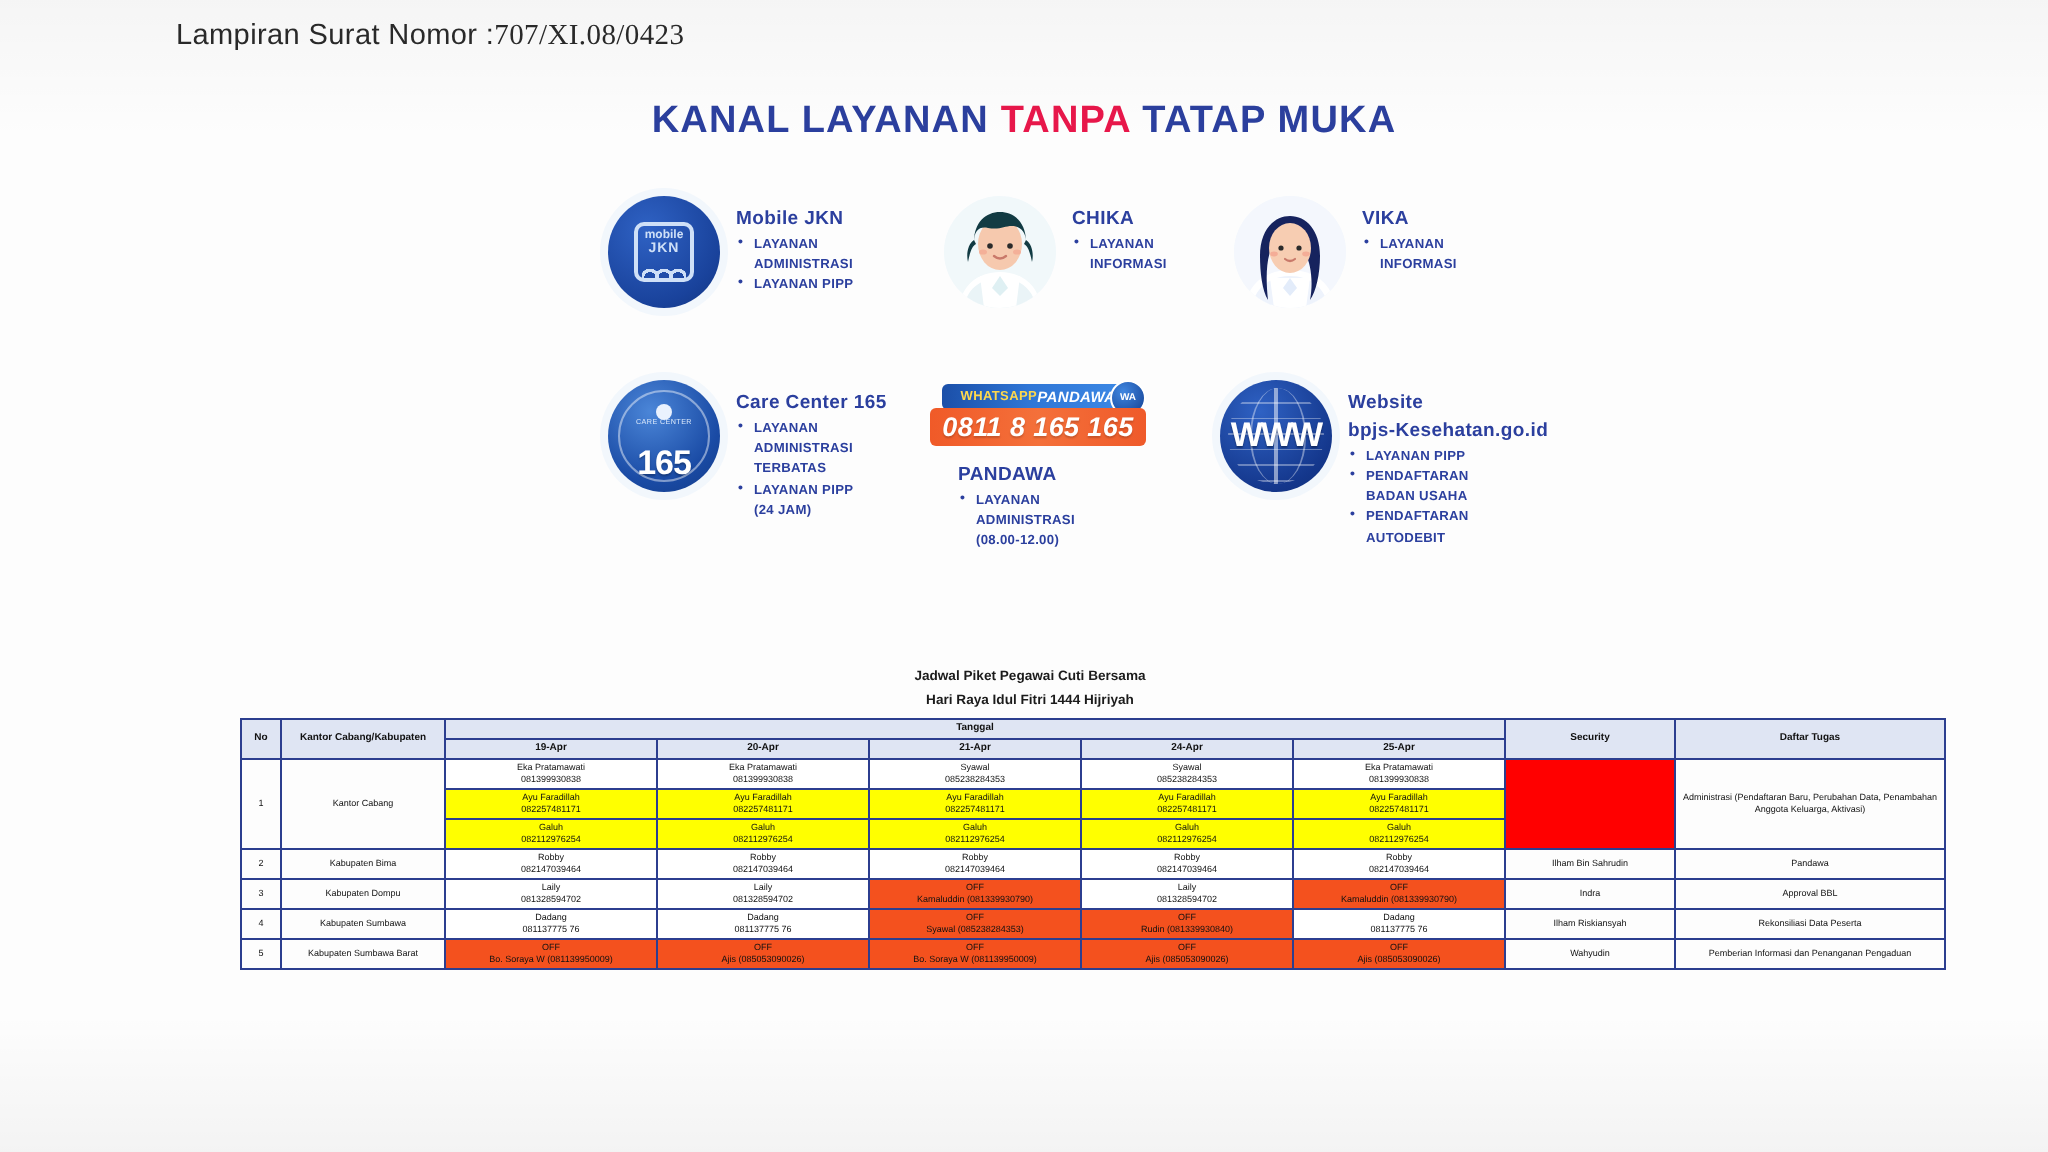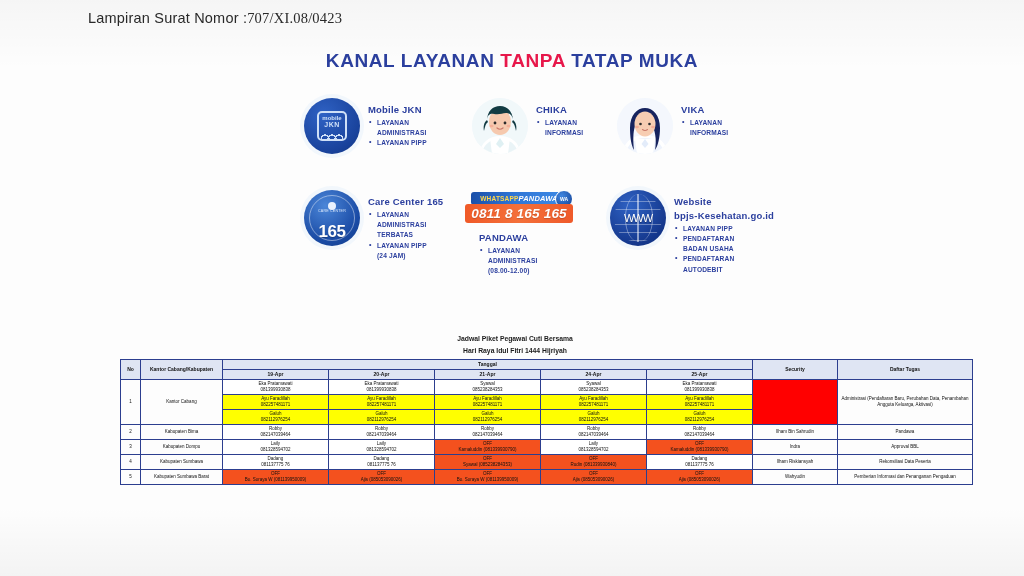--- a/index.html
+++ b/index.html
@@ -107,21 +107,21 @@
       linear-gradient(to right, transparent 48%, rgba(255,255,255,.5) 48%, rgba(255,255,255,.5) 52%, transparent 52%),
       repeating-linear-gradient(to bottom, transparent 0 7px, rgba(255,255,255,.35) 7px 7.8px);
     overflow:hidden;
   }
   .ico-www .grid:before{
     content:"";position:absolute;left:22%;top:0;width:56%;height:100%;
     border-left:1px solid rgba(255,255,255,.4);border-right:1px solid rgba(255,255,255,.4);
     border-radius:50%;
   }
   .ico-www .wtxt{
-    position:relative;z-index:2;font-size:11px;font-weight:normal;color:#ffffff;letter-spacing:-1px;
+    position:relative;z-index:2;font-size:17px;font-weight:bold;color:#ffffff;letter-spacing:-1px;
     text-shadow:0 1px 1px rgba(0,0,0,.35);
   }
 
   
   .ico-av { background:#f3f8fc; display:block; }
   .ico-av svg { display:block; width:100%; height:100%; }
 
   
   .pandawa-banner{
     position:absolute; width:108px; height:34px;

